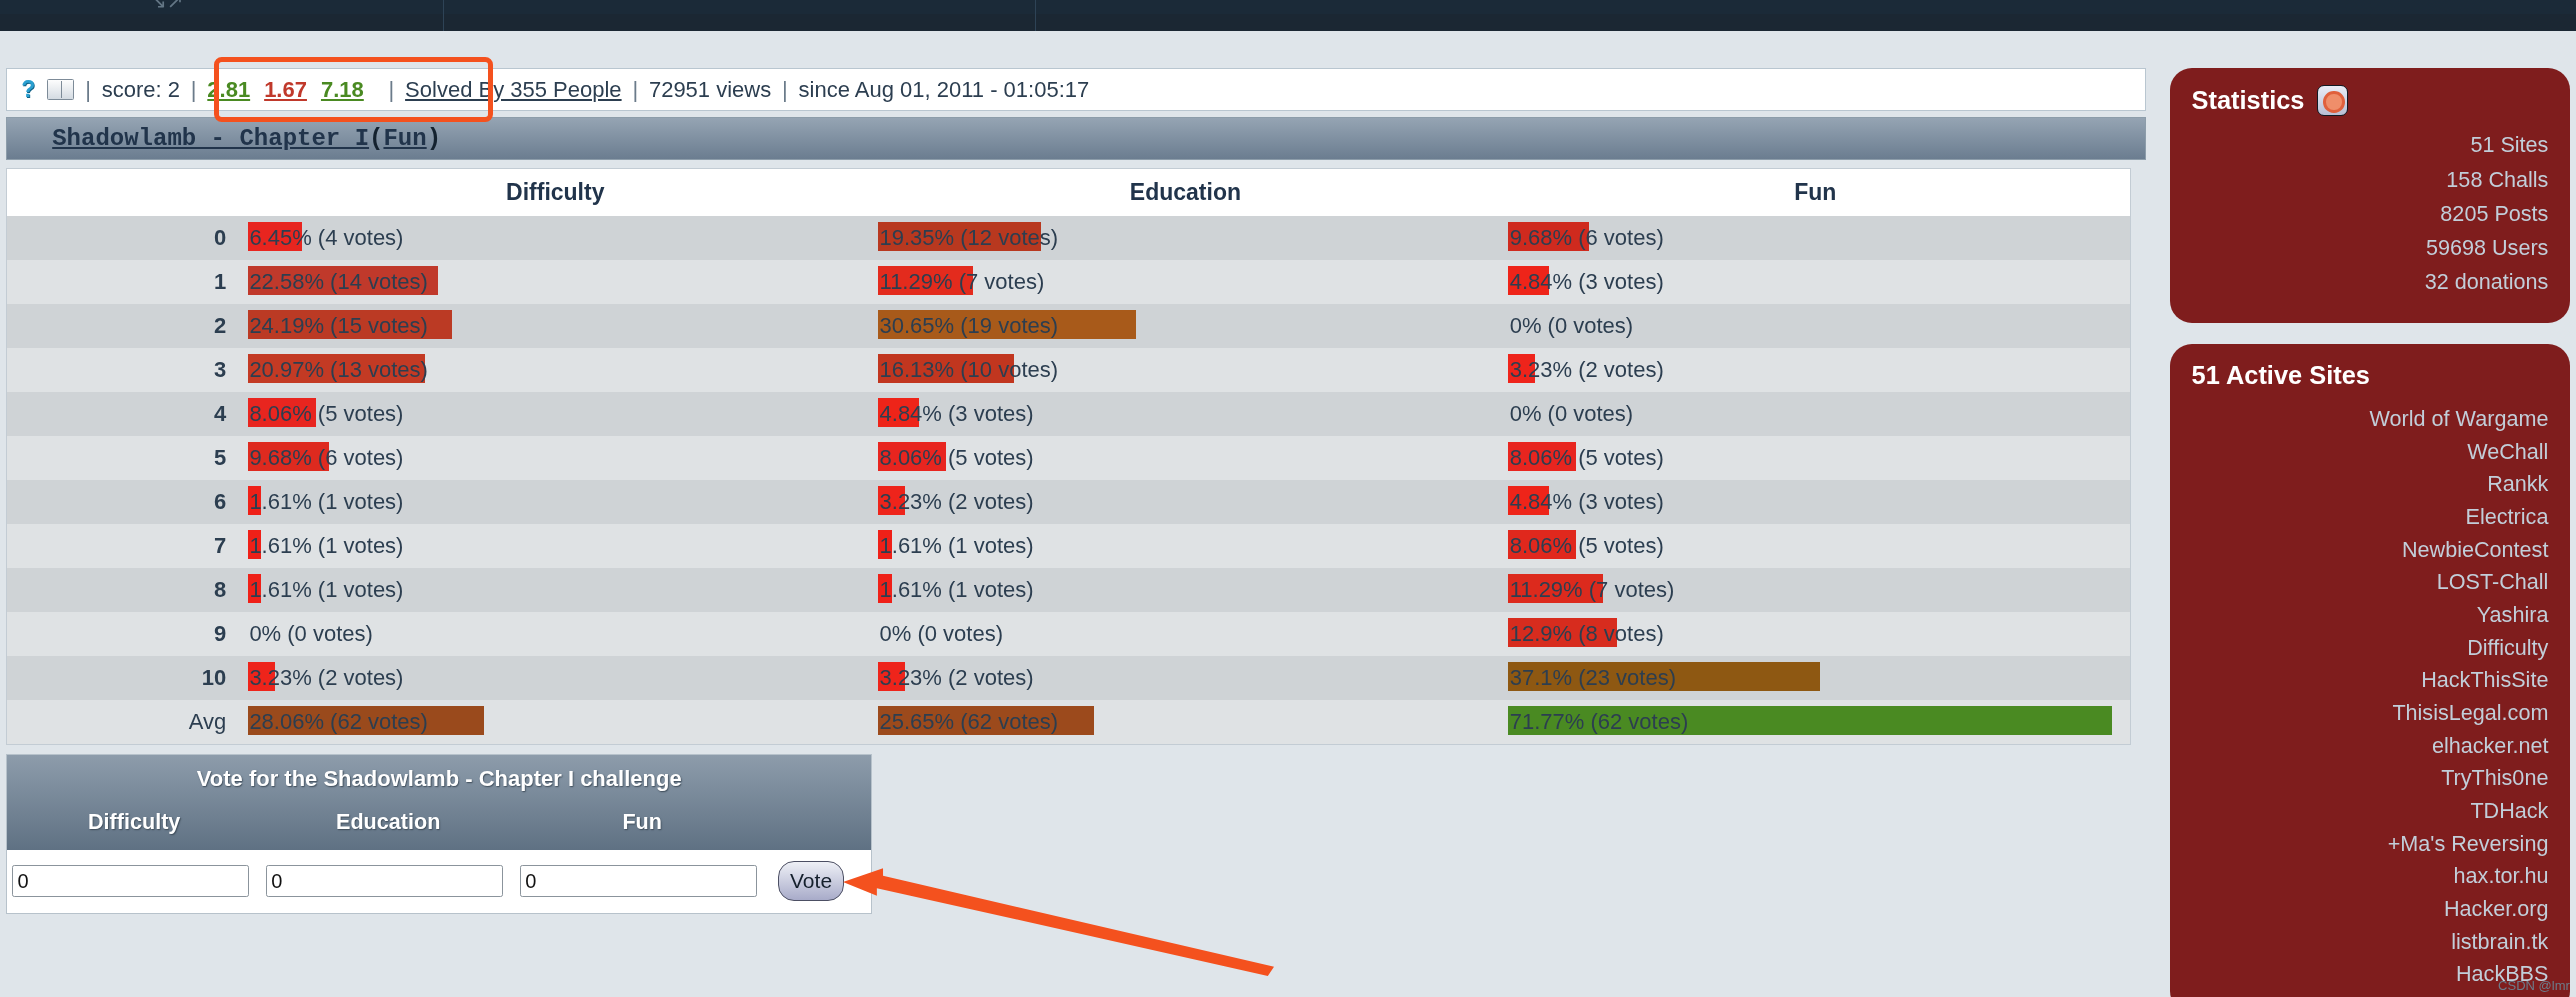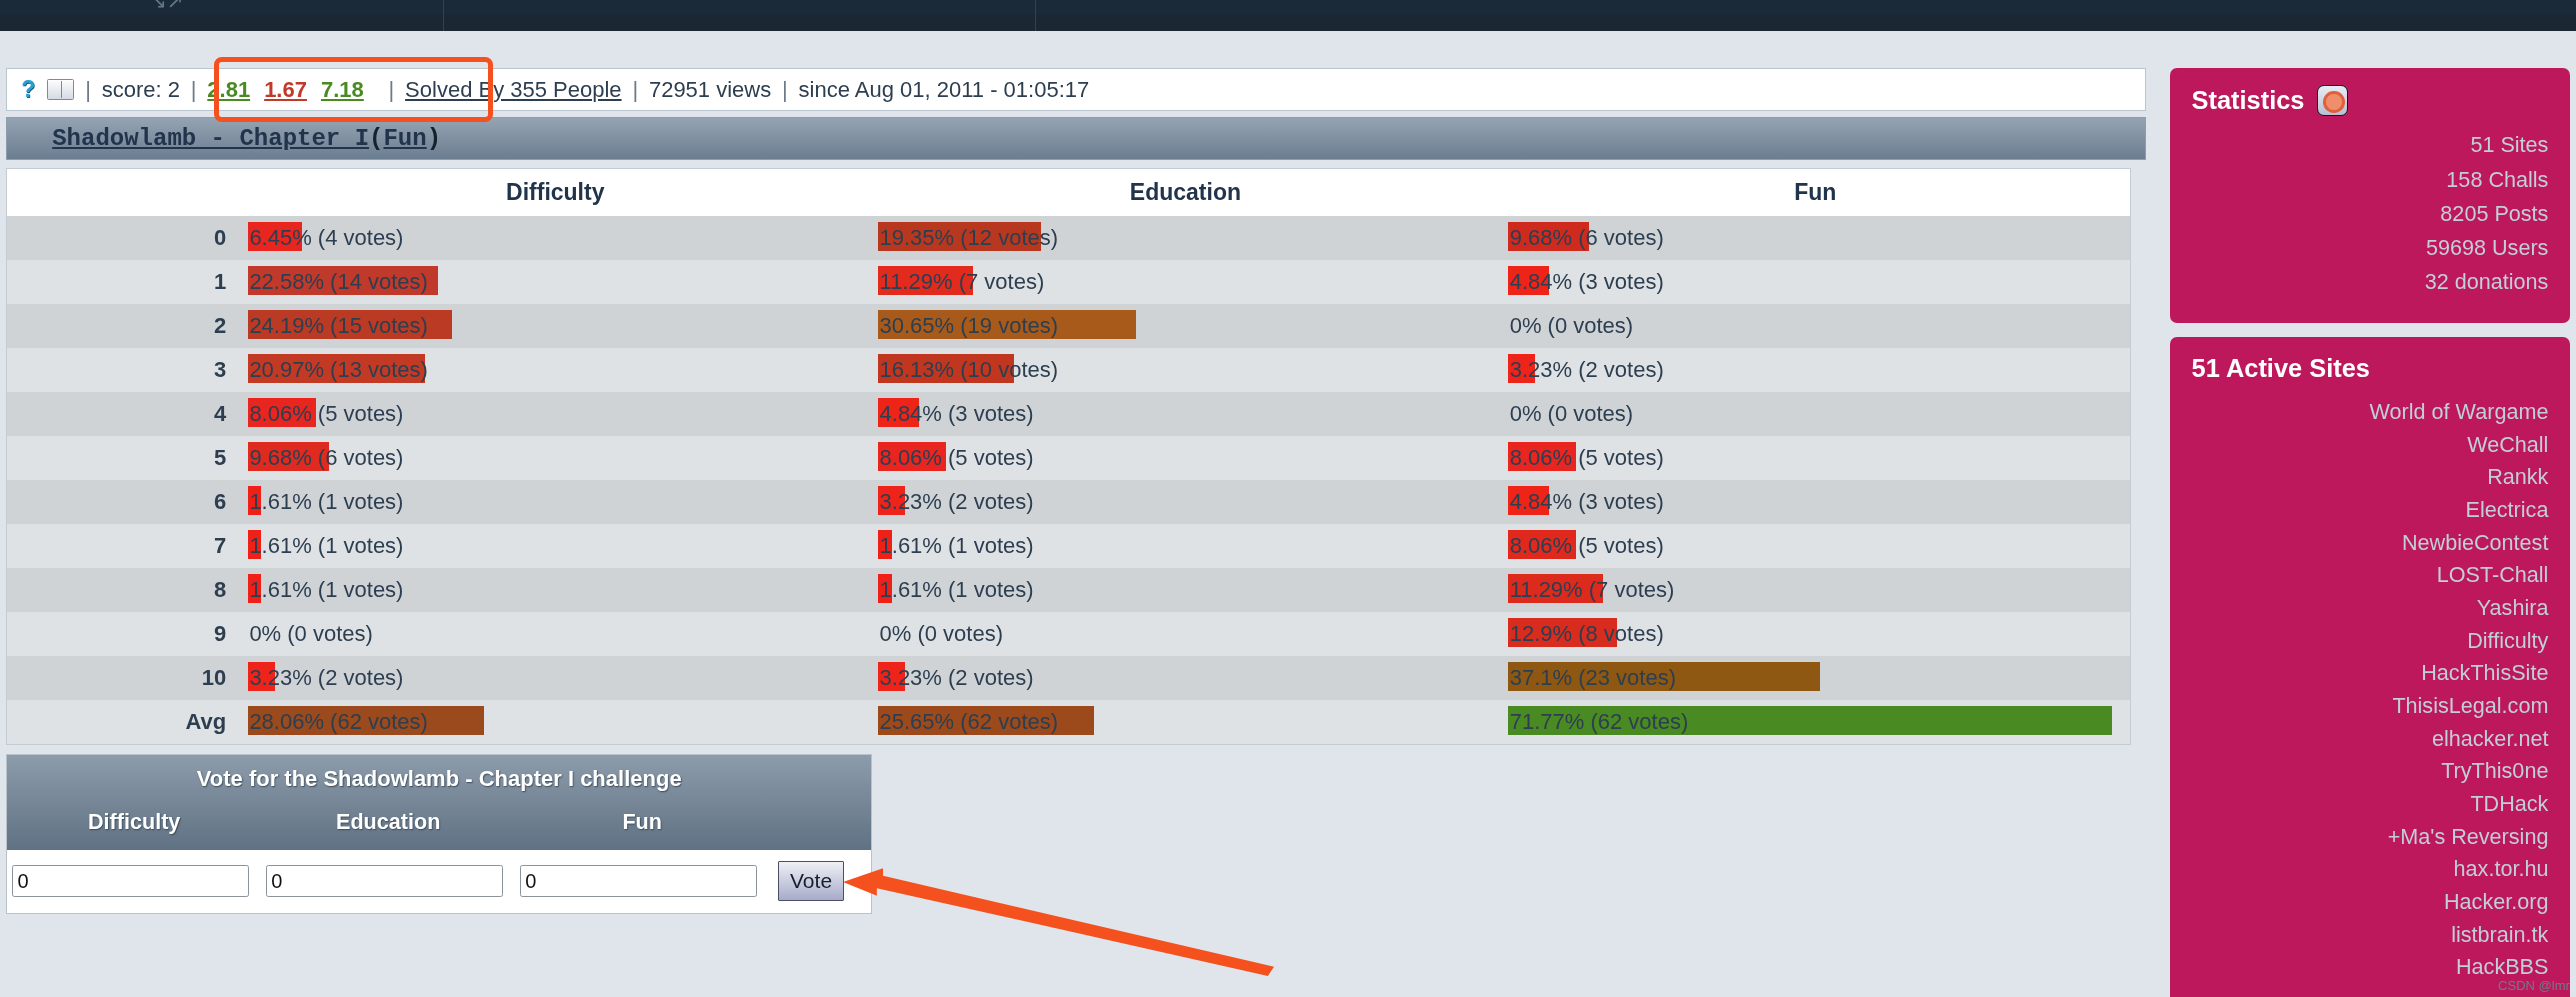--- a/index.html
+++ b/index.html
@@ -91,21 +91,21 @@
   .votetable td{height:42px;vertical-align:middle;font-size:22px;color:#2c3e50;}
   .votetable tr.odd td{background:#cfd3d6;}
   .votetable tr.even td{background:#dfe2e4;}
   .col-idx{width:231px;text-align:right;padding-right:14px;font-weight:bold;color:#21344b;}
   .col-cell{position:relative;padding-left:7.7px;}
   .bar{
     position:absolute;left:7.7px;top:6.2px;height:29px;z-index:0;
   }
   .cellval{position:relative;z-index:1;padding-left:1.5px;}
   .avgrow td{background:#dfe2e4;font-weight:normal;}
-  .avgrow .col-idx{font-weight:bold;}
+  .avgrow .col-idx{font-weight:normal;}
 
   
   .voteform{
     margin-top:9.2px;width:866px;border:0.8px solid #b7c2cb;background:#a16207;
     box-sizing:border-box;
   }
   .voteform-head{
     background:linear-gradient(#8d9cab,#5f7183);
     padding:10.8px 0 7.7px 0;text-align:center;
   }
@@ -128,33 +128,33 @@
   }
   .voteform-inputs input[type=text]{
     width:237px;height:32px;margin-left:4.6px;margin-right:12.3px;
     font-size:20px;font-family:"Liberation Sans",sans-serif;
     border:0.8px solid #8b949c;border-radius:2.3px;padding:0 4.6px;box-sizing:border-box;
     color:#111;background:#fff;
   }
   .votebtn{
     width:66px;height:40px;margin-left:9.2px;
     background:linear-gradient(#eef0f6,#a8abc9);
-    border:1.5px solid #4c4f63;border-radius:1px;
+    border:1.5px solid #4c4f63;border-radius:16px;
     font-size:21px;font-family:"Liberation Sans",sans-serif;color:#15202c;
     cursor:pointer;
   }
 
   
   .arrow{position:absolute;left:843px;top:868px;width:431px;height:108px;}
 
   
   .sidebar{position:absolute;left:2170px;top:68px;width:400px;}
   .card{
-    background:#be185d;border-radius:7px;padding:17px 21.6px 20px 21.6px;
-    box-sizing:border-box;margin-bottom:14px;
+    background:#7f1d1d;border-radius:22px;padding:17px 21.6px 20px 21.6px;
+    box-sizing:border-box;margin-bottom:21px;
   }
   .card h3{
     margin:0 0 15.4px 0;font-size:25.4px;color:#ffffff;font-weight:bold;
     display:flex;align-items:center;
   }
   .stat-icon{
     display:inline-block;width:29px;height:29px;margin-left:12.3px;
     border-radius:7px;border:1.5px solid #101a24;
     background:linear-gradient(#e9ecf6,#b9bfd4);
     position:relative;

